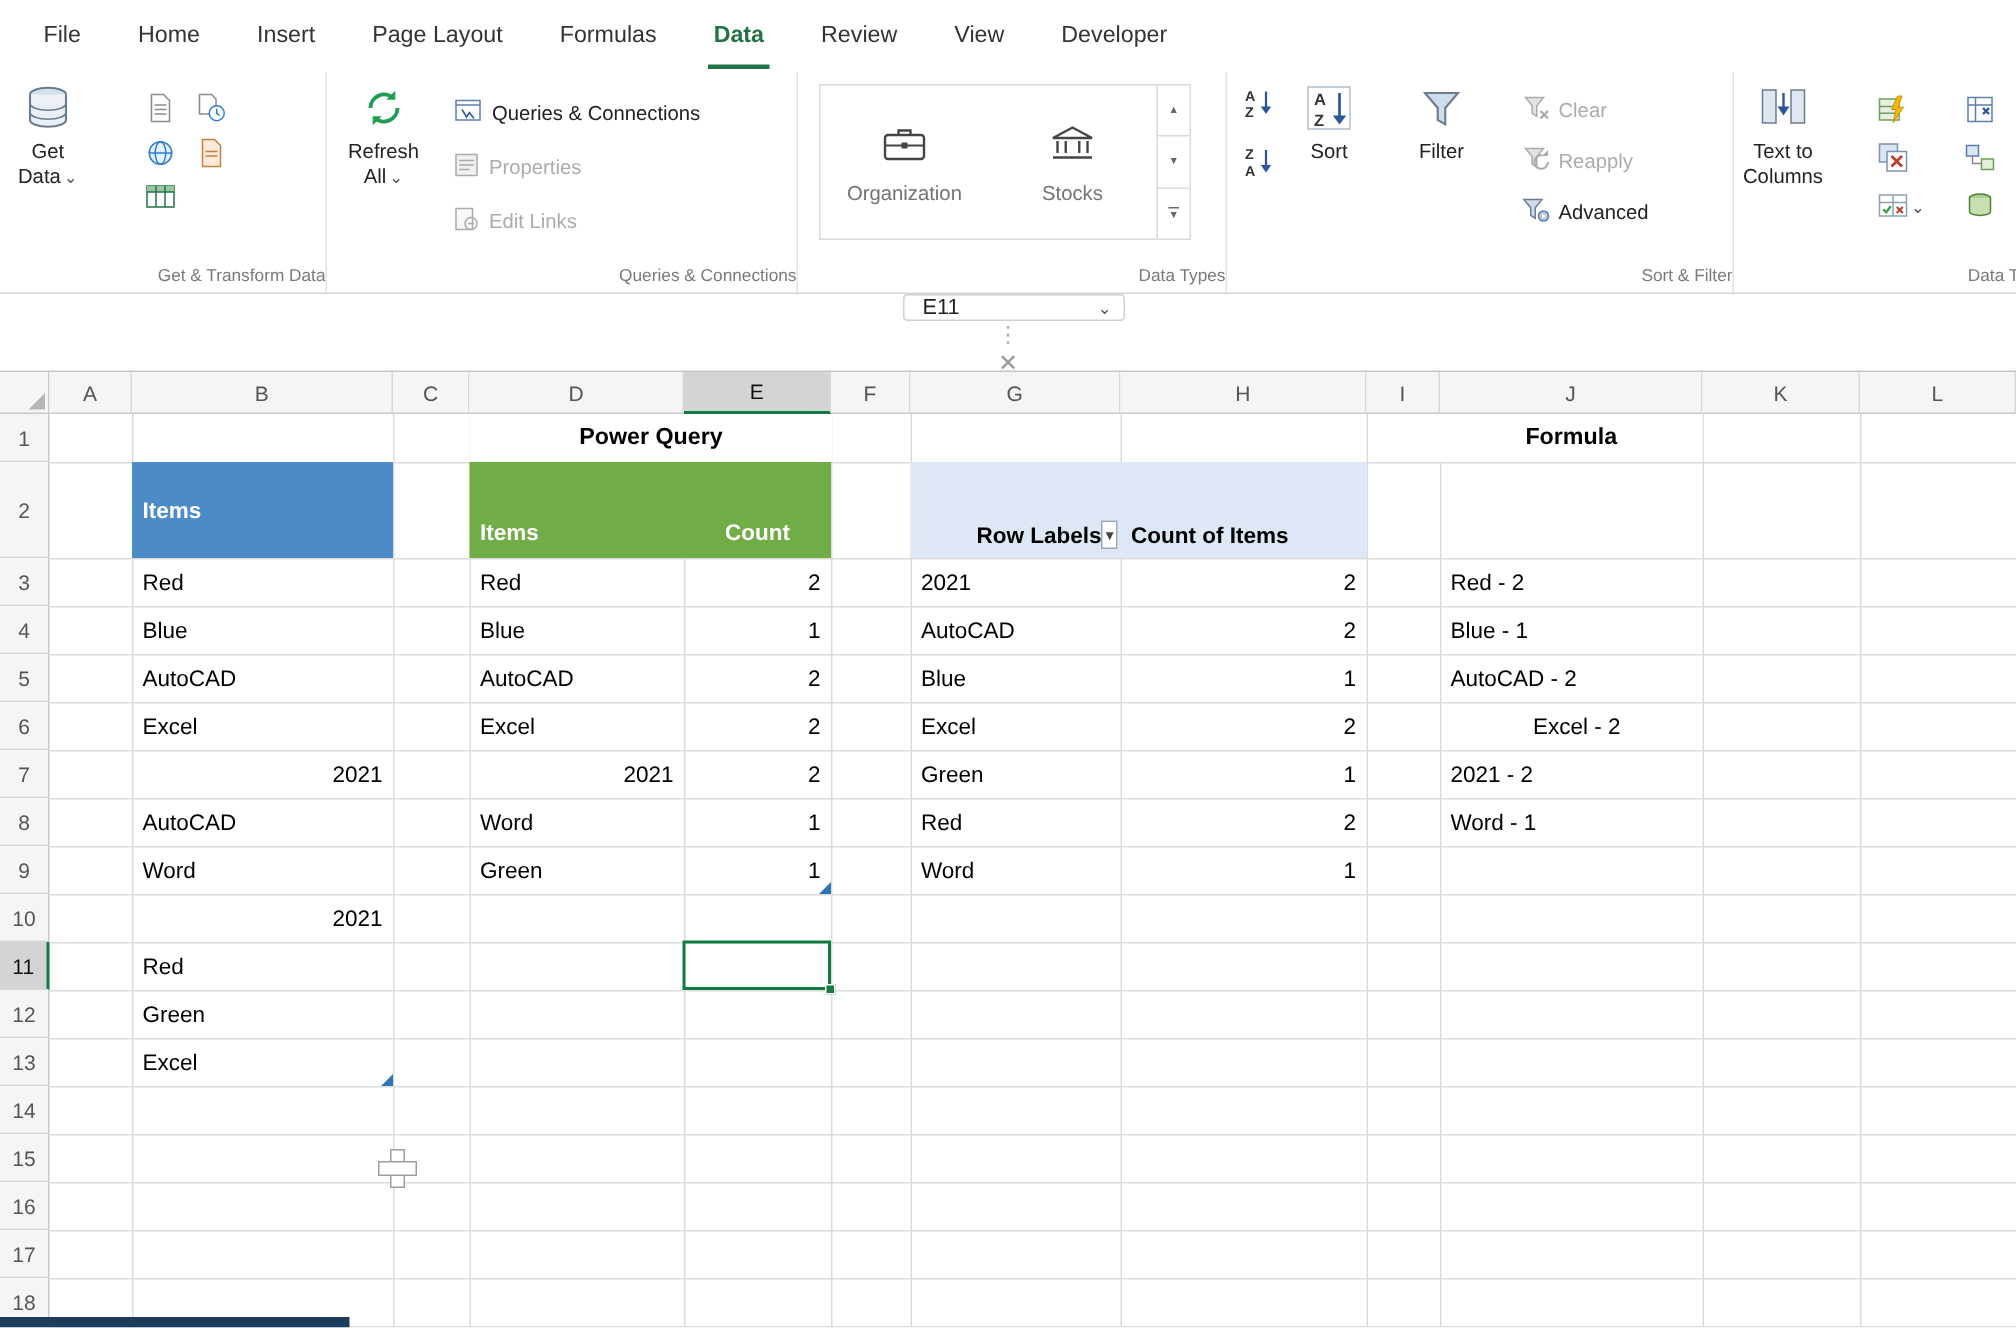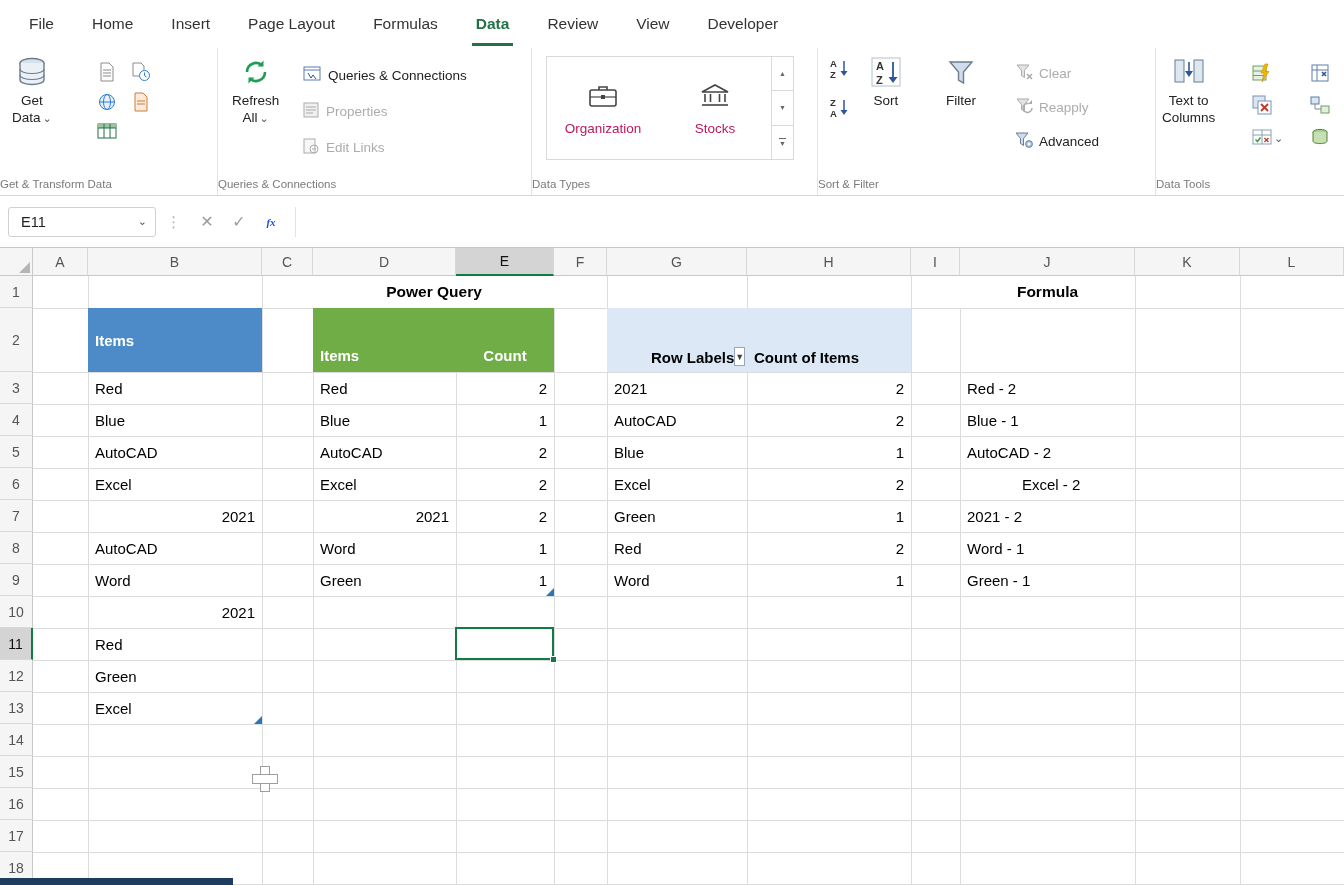--- a/index.html
+++ b/index.html
@@ -15,56 +15,56 @@
   .tab.active { color:#217346; font-weight:700; }
   .tab.active::after { content:""; position:absolute; left:15px; right:15px;
          bottom:2px; height:3px; background:#217346; }
 
   
   .ribbon { position:absolute; top:48px; left:0; width:1344px; height:148px;
             background:#fff; border-bottom:1px solid #D6D6D6; display:flex; }
   .rgroup { position:relative; height:100%; border-right:1px solid #E3E3E3; flex:none; }
   .g-gt { width:218px; } .g-qc { width:314px; } .g-dt2 { width:286px; }
   .g-sf { width:338px; } .g-dtools { width:211px; } .g-cut { flex:1; border-right:none; }
-  .glabel { position:absolute; bottom:5px; left:0; right:0; text-align:left;
+  .glabel { position:absolute; bottom:5px; left:0; right:0; text-align:right;
             font-size:11.5px; color:#7A7A7A; white-space:nowrap; overflow:hidden; }
   .bigbtn { position:absolute; top:4px; display:flex; flex-direction:column;
             align-items:center; font-size:13.5px; color:#222; line-height:17px; }
   .bigbtn .ic { height:40px; display:flex; align-items:center; }
   .chev { font-size:11px; color:#555; margin-left:2px; }
   .minis { position:absolute; left:90px; top:10px; display:grid;
            grid-template-columns:34px 34px; grid-auto-rows:30px; }
   .mini { display:flex; align-items:center; justify-content:center; }
   .stack { position:absolute; left:84px; top:12px; display:flex; flex-direction:column; gap:6px; }
   .srow { display:flex; align-items:center; gap:6px; height:30px; font-size:13.5px; color:#222; }
   .srow.disabled { color:#ACACAC; }
   .gallery { position:absolute; left:14px; top:8px; width:248px; height:104px;
              background:#fff; border:1px solid #D9D9D9; display:flex; }
   .card { flex:1; display:flex; flex-direction:column; align-items:center;
-          justify-content:center; gap:7px; font-size:13.5px; color:#be185d; }
+          justify-content:center; gap:7px; font-size:13.5px; color:#737373; }
   .gctrl { width:22px; border-left:1px solid #D9D9D9; display:flex; flex-direction:column; }
   .gctrl button { flex:1; border-bottom:1px solid #D9D9D9; font-size:7px; color:#666;
                   display:flex; align-items:center; justify-content:center; }
   .gctrl button:last-child { border-bottom:none; }
   .sf-minis { position:absolute; left:10px; top:10px; display:flex;
               flex-direction:column; gap:14px; }
   .sf-stack { position:absolute; left:196px; top:12px; display:flex;
               flex-direction:column; gap:8px; }
   .sf-stack .srow { height:26px; gap:5px; }
   .dt-minis { position:absolute; left:96px; top:10px; display:grid;
               grid-template-columns:44px 30px; column-gap:14px; grid-auto-rows:32px;
               align-items:center; }
   .dt-minis .mini { justify-content:flex-start; }
   .cutblock { position:absolute; left:4px; top:14px; width:20px; height:110px;
               overflow:hidden; color:#8a8a8a; font-size:18px; }
 
   
   .formulabar { position:absolute; top:196px; left:0; width:1344px; height:52px;
                 background:#fff; border-bottom:1px solid #C6C6C6;
-                display:flex; align-items:center; }
+                display:flex; align-items:center;flex-direction:column; }
   .namebox { margin-left:8px; width:148px; height:30px; border:1px solid #D0D0D0;
              border-radius:3px; display:flex; align-items:center; padding:0 8px 0 12px;
              font-size:14.5px; color:#222; }
   .namebox .nb-text { flex:1; }
   .fb-dots { margin:0 10px; color:#B0B0B0; font-size:15px; }
   .fb-btn { width:32px; height:30px; display:flex; align-items:center;
             justify-content:center; font-size:16px; color:#9B9B9B; }
   .fb-fx { font-family:"Liberation Serif", serif; font-style:italic;
            font-size:11px; color:#1d4ed8;font-weight:bold; }
   .fb-divider { width:1px; height:30px; background:#E3E3E3; margin:0 8px; }
@@ -683,20 +683,17 @@
     </div>
     <div class="cell" style="left: 1015px; top: 220px; width: 175px; height: 32px;">
       <span>Excel - 2</span>
     </div>
     <div class="cell" style="left: 960px; top: 252px; width: 175px; height: 32px;">
       <span>2021 - 2</span>
     </div>
     <div class="cell" style="left: 960px; top: 284px; width: 175px; height: 32px;">
       <span>Word - 1</span>
     </div>
-    <div class="cell" style="left: 960px; top: 316px; width: 175px; height: 32px;">
-      <span>Green - 1</span>
-    </div>
     <div class="selbox" style="left: 455px; top: 379px; width: 99px; height: 33px;"></div>
     <div class="fillhandle" style="left: 550px; top: 408px;"></div>
     <div class="cellcursor" style="left: 252px; top: 518px;"></div>
     <div class="statusfrag" style="left: 0px; top: 630px; width: 233px; height: 7px;"></div>
   </div>
 
 </body></html>

